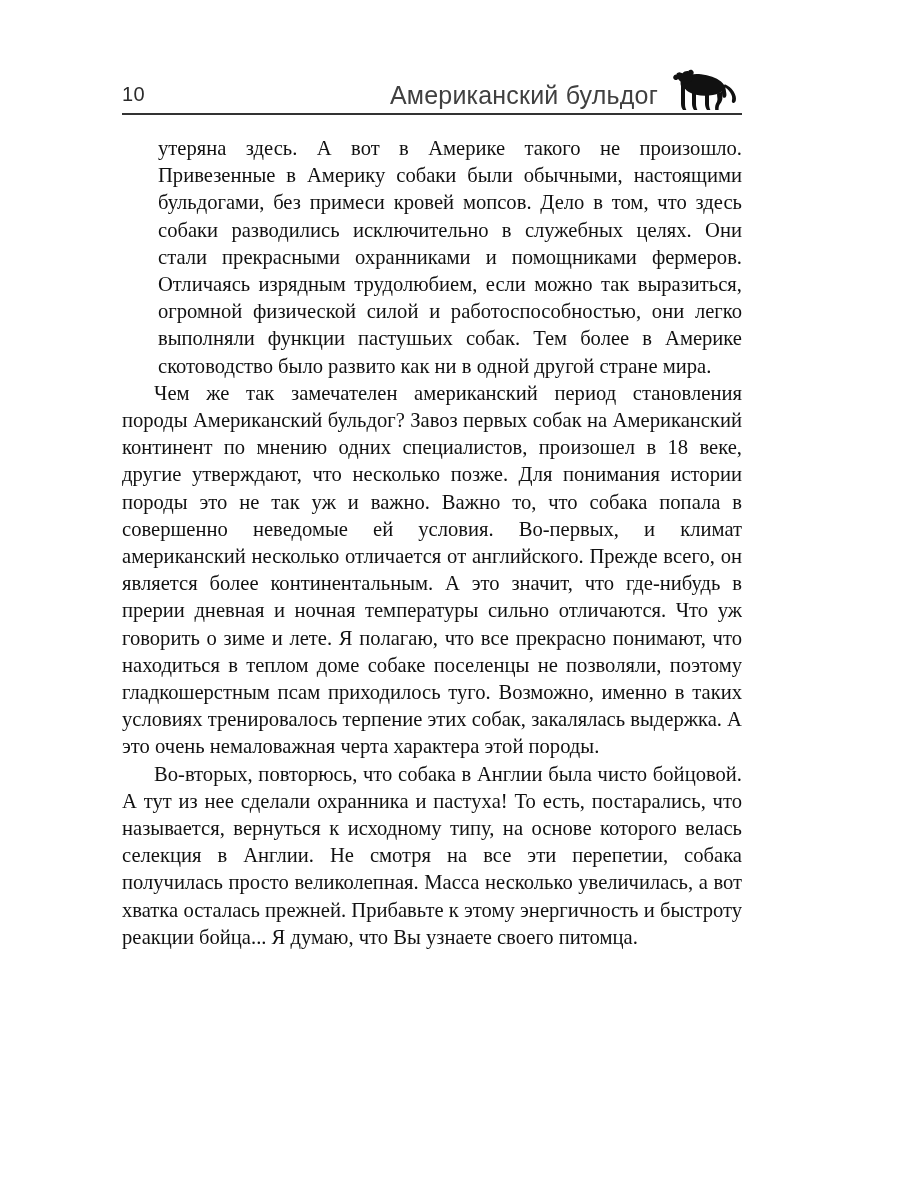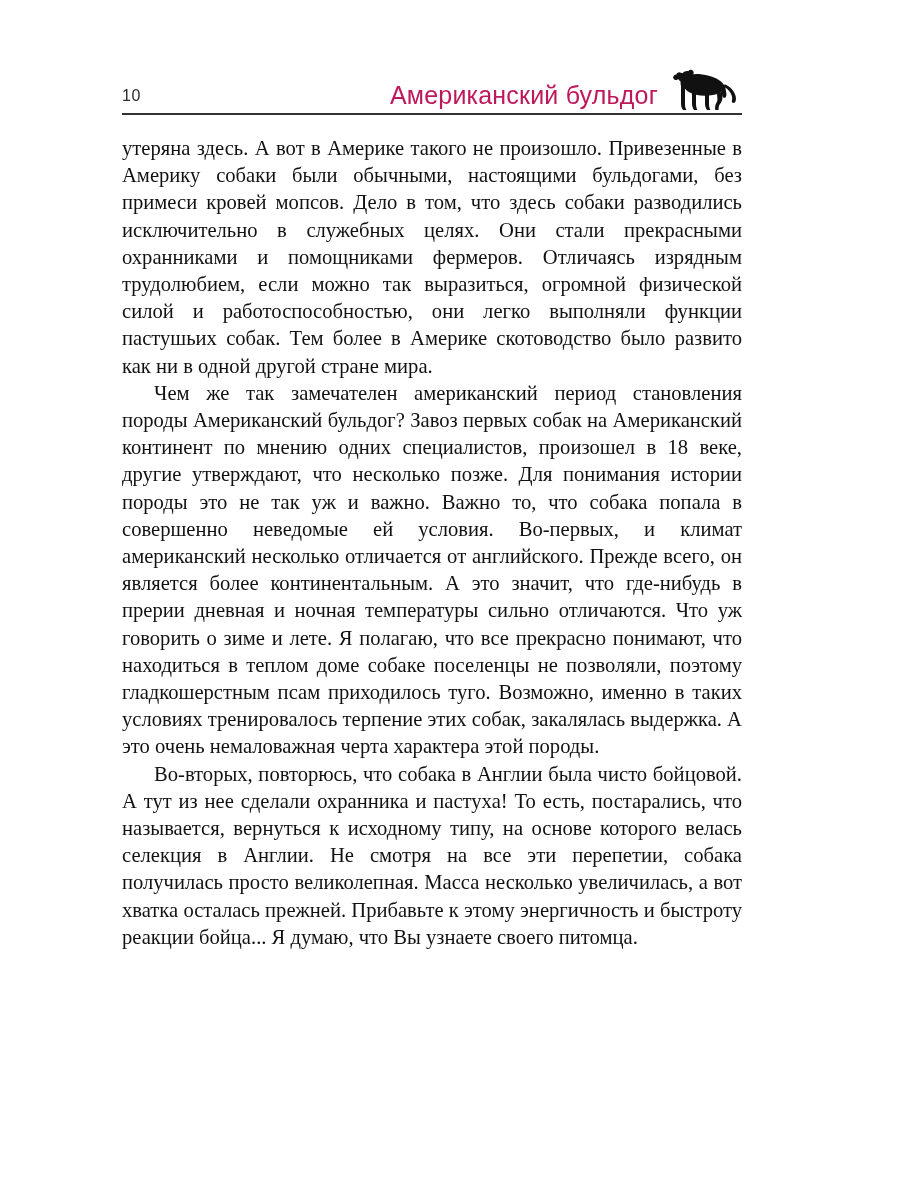--- a/index.html
+++ b/index.html
@@ -27,38 +27,38 @@
   .running-head {
     position: relative;
     height: 46px;
     margin-top: 66px;
     display: flex;
     align-items: flex-end;
     justify-content: space-between;
   }
   .folio {
     font-family: "Liberation Sans", sans-serif;
-    font-size: 16px;
+    font-size: 20px;
     font-weight: 400;
     color: #2b2b2b;
     line-height: 1;
     padding-bottom: 8px;
     letter-spacing: 0.5px;
   }
   .head-right {
     display: flex;
     align-items: flex-end;
     gap: 6px;
     padding-bottom: 4px;
   }
   .head-title {
     font-family: "Liberation Sans", sans-serif;
     font-size: 25px;
     font-weight: 400;
-    color: #be185d;
+    color: #404040;
     line-height: 1;
     letter-spacing: 0.2px;
     white-space: nowrap;
   }
   .dog-mark {
     width: 78px;
     height: 48px;
     display: block;
     flex: 0 0 auto;
     margin-bottom: -4px;
@@ -83,20 +83,21 @@
     text-justify: inter-word;
     hyphens: manual;
   }
   .body-text p {
     margin: 0;
     text-indent: 32px;
     text-align: justify;
   }
   .body-text p.no-indent {
     text-indent: 0;
+    margin-left: 36px;
   }
   
 </style>
 </head>
 <body>
 
 <div class="page">
   <div class="content">
 
     <div class="running-head">

